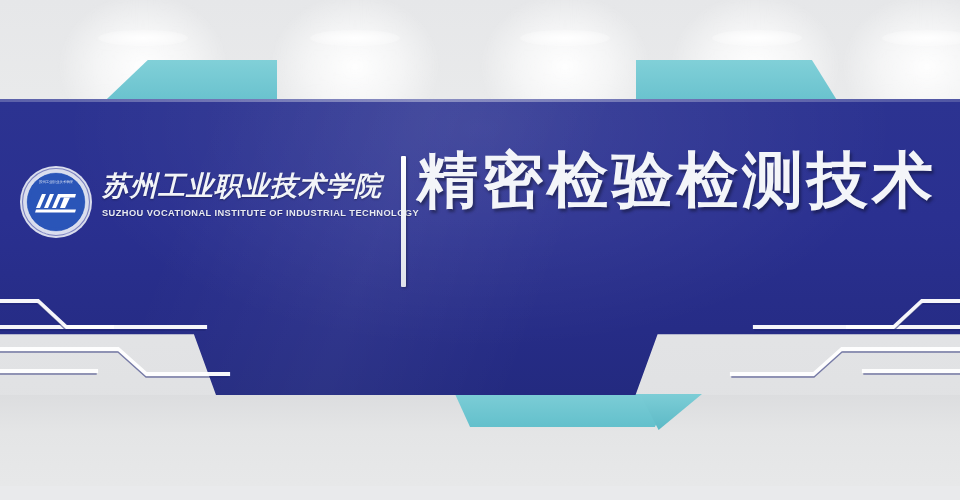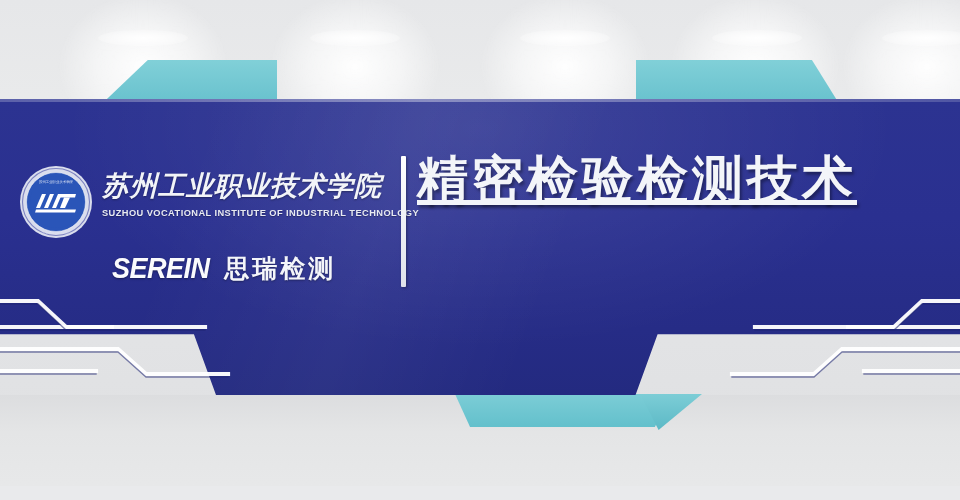--- a/index.html
+++ b/index.html
@@ -130,24 +130,23 @@
     position:absolute;left:401px;top:156px;width:5px;height:131px;
     background:linear-gradient(180deg,#ffffff 0%,#eef0f5 50%,#dfe2ea 100%);
     box-shadow:1px 1px 3px rgba(0,0,0,.32);
     border-radius:1px;
   }
 
   
   .title{
     position:absolute;left:417px;top:148px;width:530px;
     color:#f3f5f9;font-weight:700;
-    font-size:51px;line-height:64px;letter-spacing:4px;
+    font-size:61px;line-height:64px;letter-spacing:4px;
     text-shadow:2px 3px 3px rgba(0,0,0,.35);
     font-family:"DejaVu Sans","Liberation Sans",sans-serif;
-    text-decoration:underline;
   }
   .title-l2{display:block;}
 </style>
 </head>
 <body>
 
 <div id="stage">
 
   <div class="wall"></div>
   <div class="floor"></div>
@@ -227,24 +226,20 @@
         <text x="38" y="70" text-anchor="middle">INDUSTRIAL TECHNOLOGY</text>
       </g>
     </svg>
 
     <div class="uni-name">
       <span class="uni-cn">苏州工业职业技术学院</span>
     </div>
     <div class="uni-en">SUZHOU VOCATIONAL INSTITUTE OF INDUSTRIAL TECHNOLOGY</div>
   </div>
 
-  <div class="serein-row">
-    <span class="serein-en">SEREIN</span>
-    <span class="serein-cn">思瑞检测</span>
-  </div>
 
   <div class="divider"></div>
 
   <div class="title">
     <span class="title-l2">精密检验检测技术</span>
   </div>
 
 </div>
 
 </body></html>

